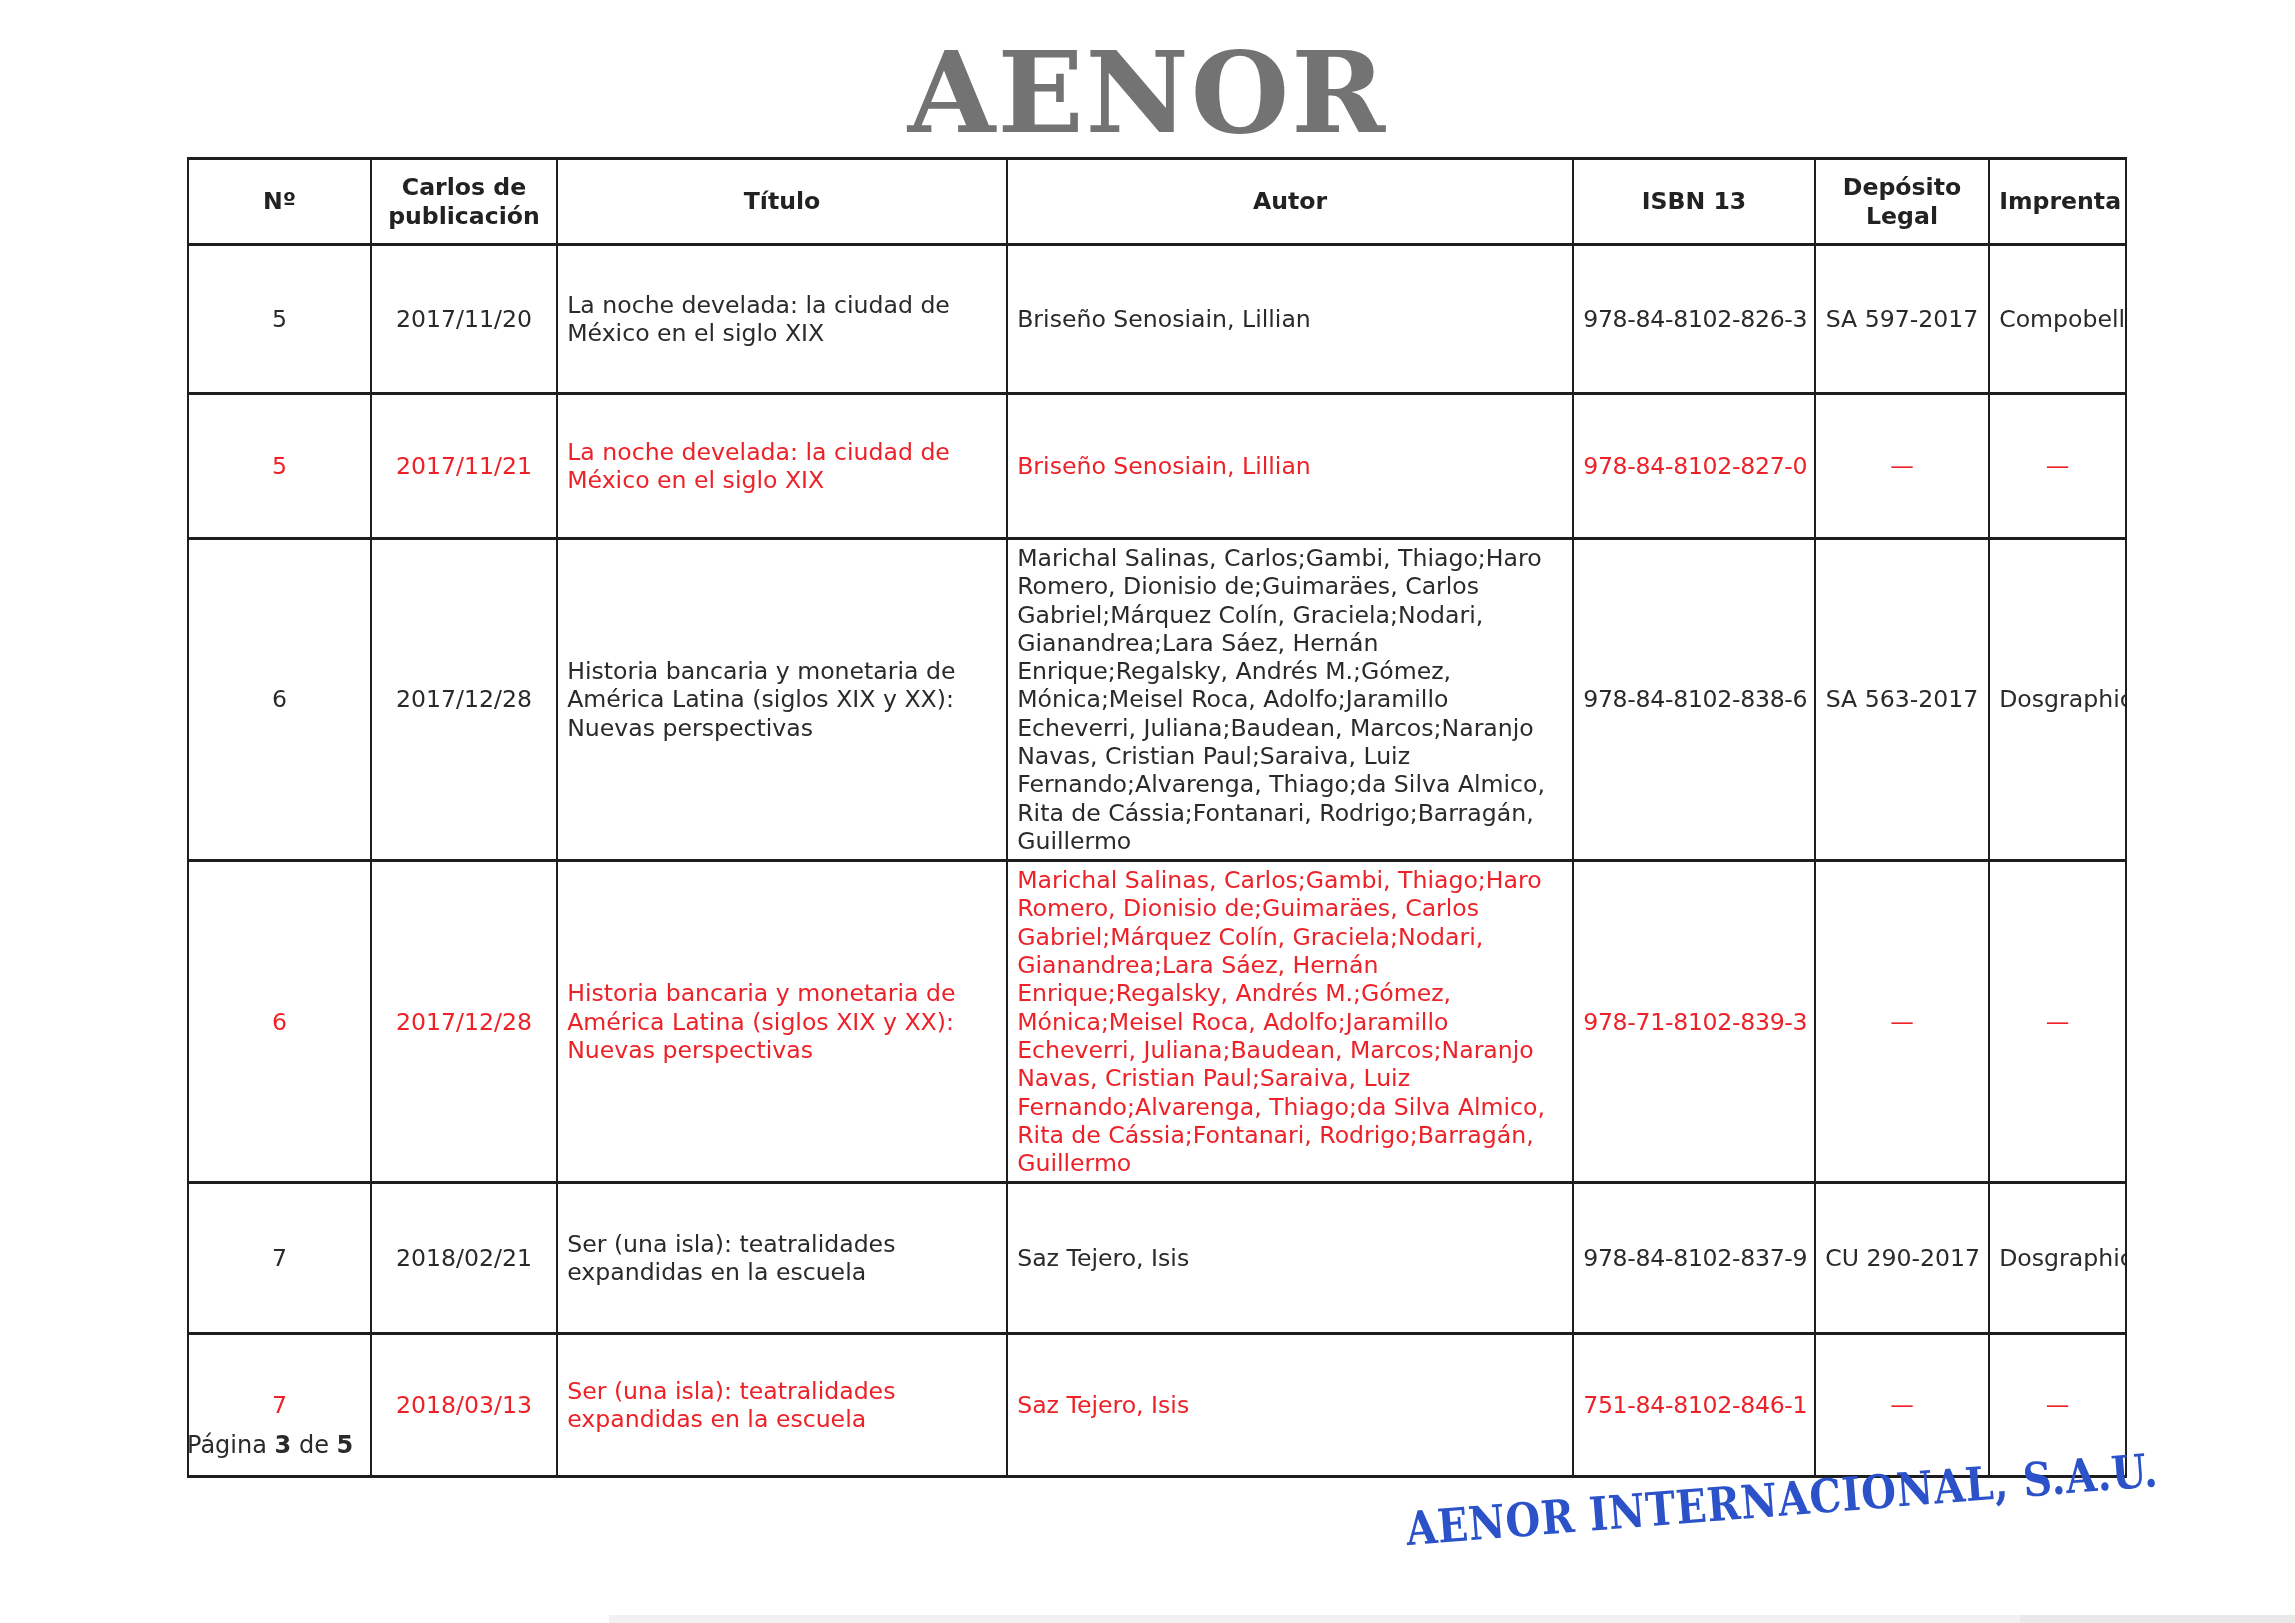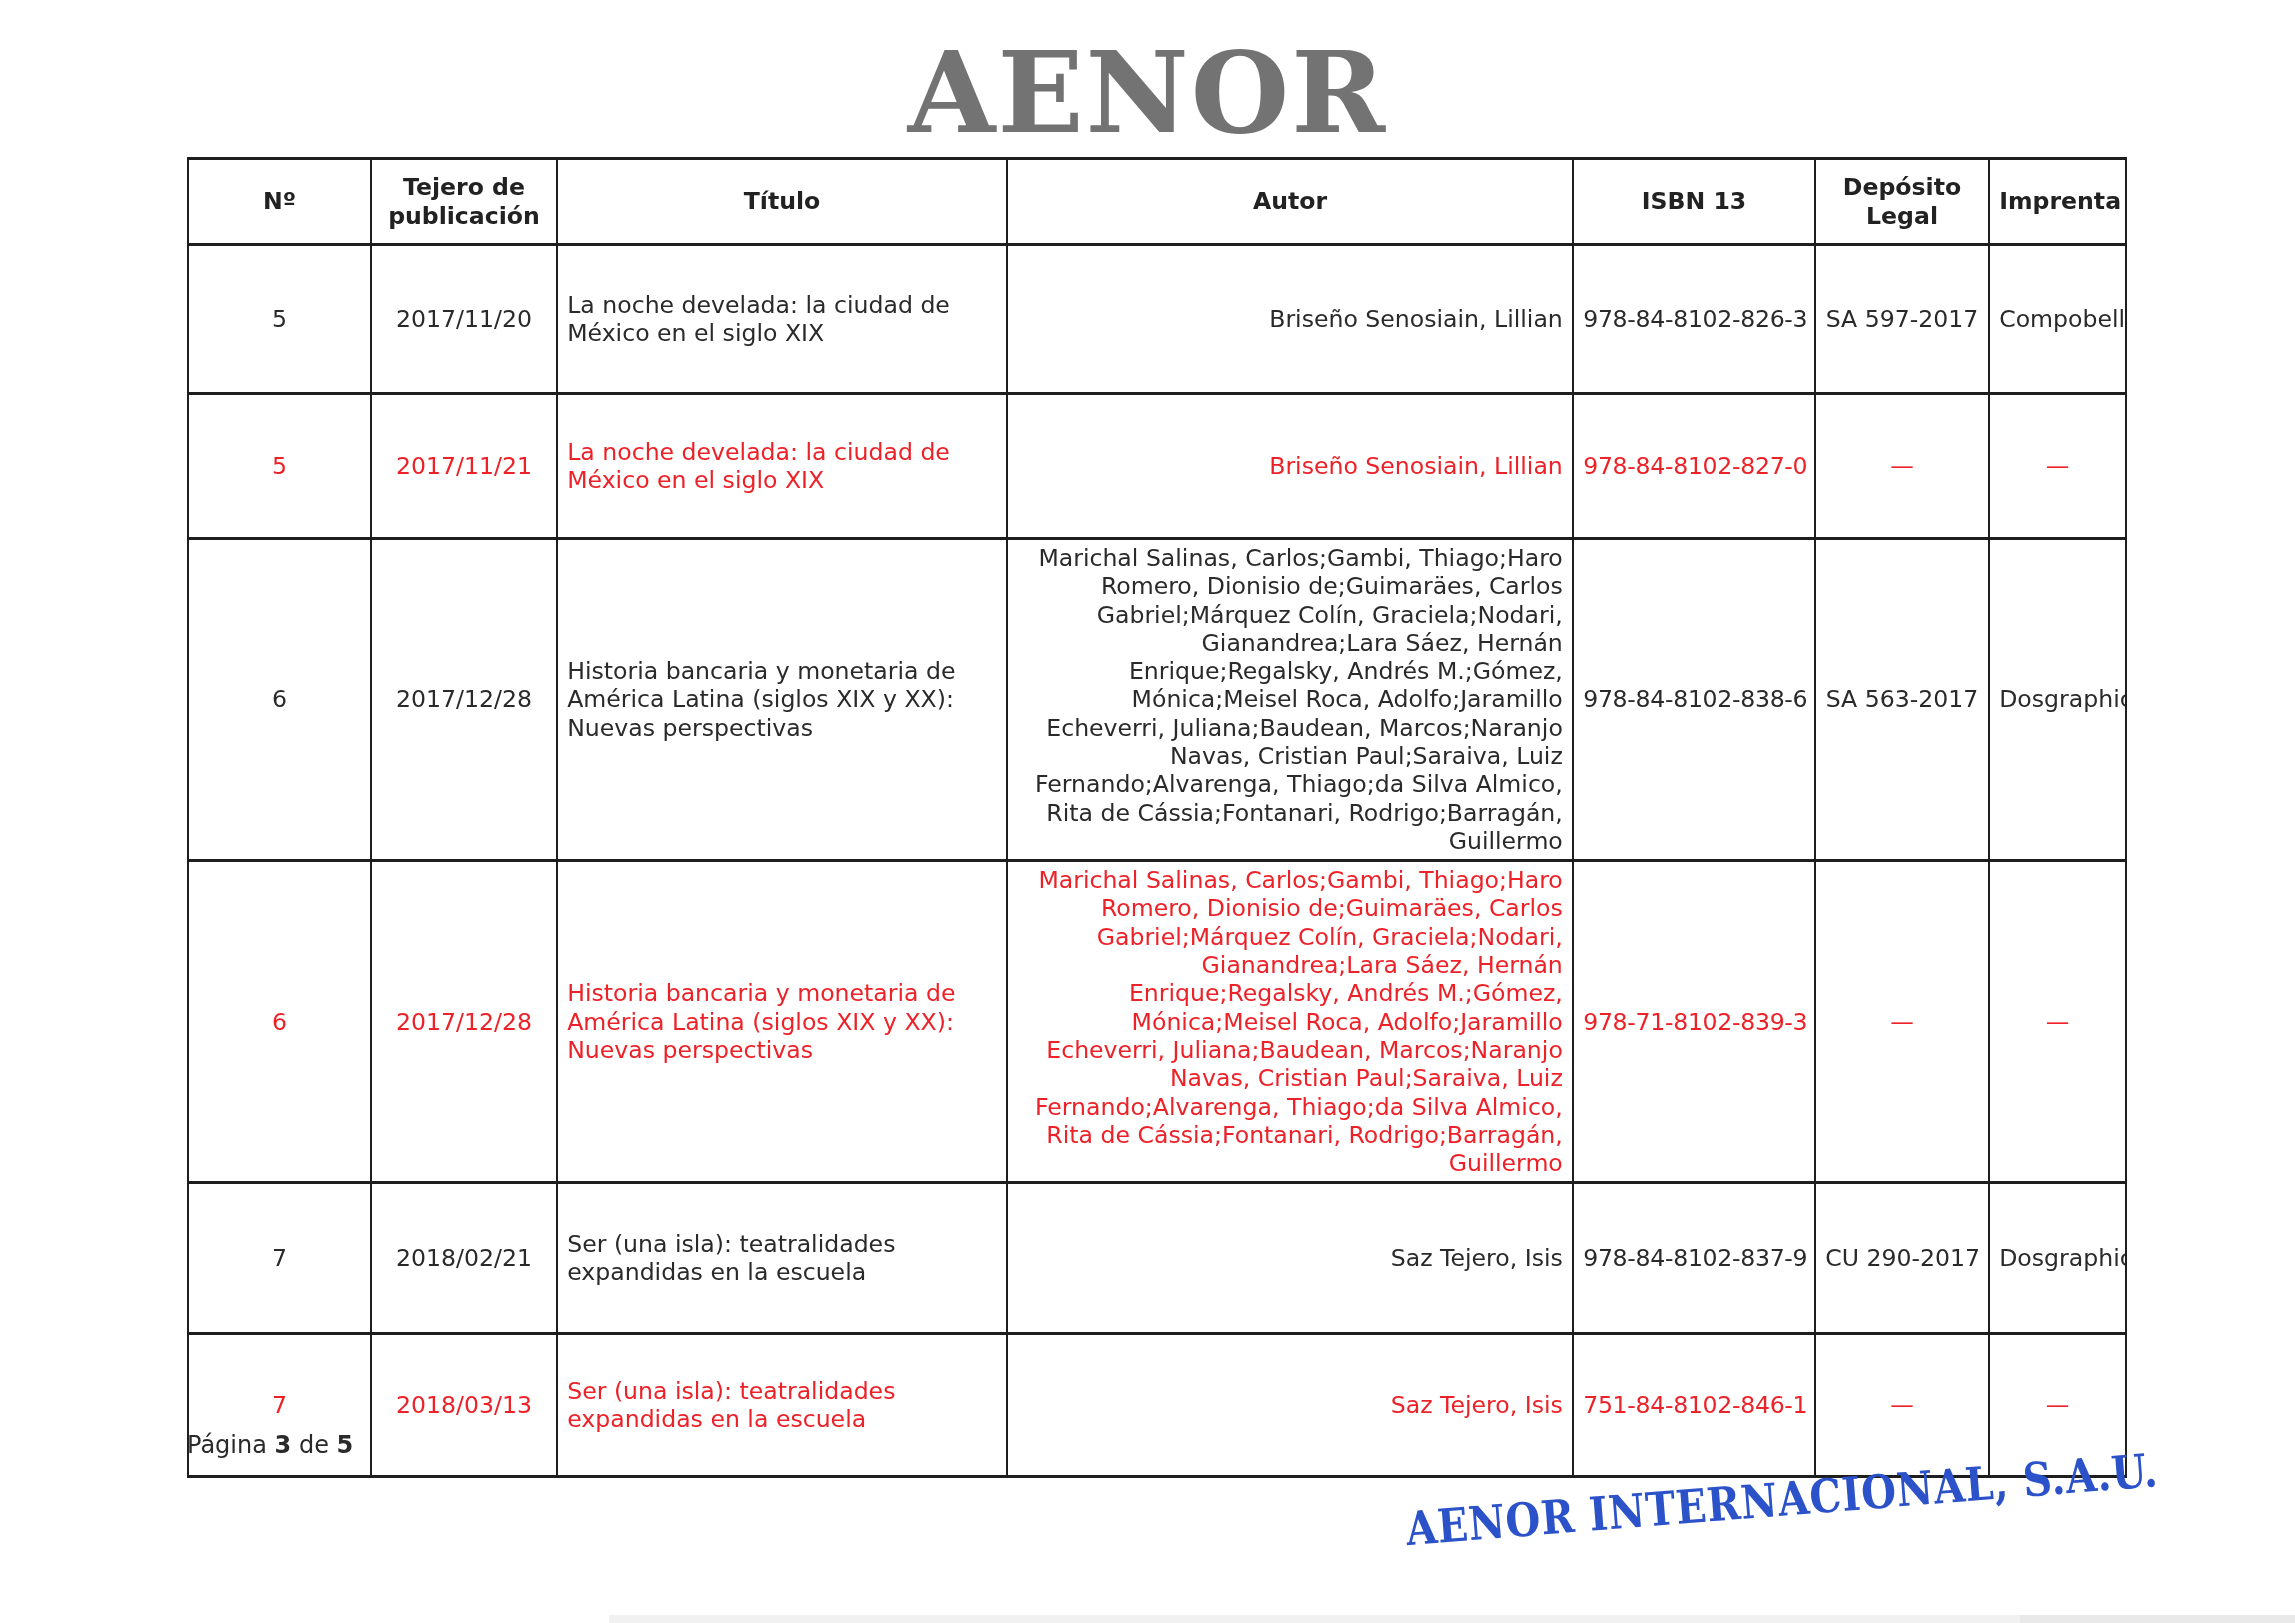--- a/index.html
+++ b/index.html
@@ -48,21 +48,21 @@
   }
   tr.hdr{height:86px;}
   tr.r1{height:149px;}
   tr.r2{height:145px;}
   tr.r3{height:297px;}
   tr.r4{height:293px;}
   tr.r5{height:151px;}
   tr.r6{height:143px;}
   td.c-num, td.c-fecha, td.c-isbn, td.c-dep, td.c-imp{text-align:center;}
   td.c-titulo, td.c-autor{text-align:left;padding-left:14.4px;padding-right:18.3px;}
-  td.c-autor{padding-left:10.5px;padding-right:6.5px;font-size:23px;line-height:1.22;text-align:right;}
+  td.c-autor{padding-left:10.5px;padding-right:6.5px;font-size:23px;line-height:1.22;}
   td.c-isbn{font-size:22px;white-space:nowrap;letter-spacing:-0.3px;padding-left:2.6px;padding-right:2.6px;}
   td.c-dep{white-space:nowrap;padding-left:2.6px;padding-right:2.6px;}
   tr.row-red td{color:#ed2228;}
   .footer{
     position:absolute;left:187px;top:1431px;width:1926px;
     text-align:left;
     font-size:24px;color:#2a2a2a;
   }
   .footer b{font-weight:bold;}
   .stamp{
@@ -97,21 +97,21 @@
       <col style="width:186px">
       <col style="width:450px">
       <col style="width:566px">
       <col style="width:242px">
       <col style="width:174px">
       <col style="width:137px">
     </colgroup>
     <thead>
       <tr class="hdr">
         <th>Nº</th>
-        <th>Tejero de publicación</th>
+        <th>Carlos de publicación</th>
         <th>Título</th>
         <th>Autor</th>
         <th>ISBN 13</th>
         <th>Depósito Legal</th>
         <th>Imprenta</th>
       </tr>
     </thead>
     <tbody>
       <tr class="r1">
         <td class="c-num">5</td>

